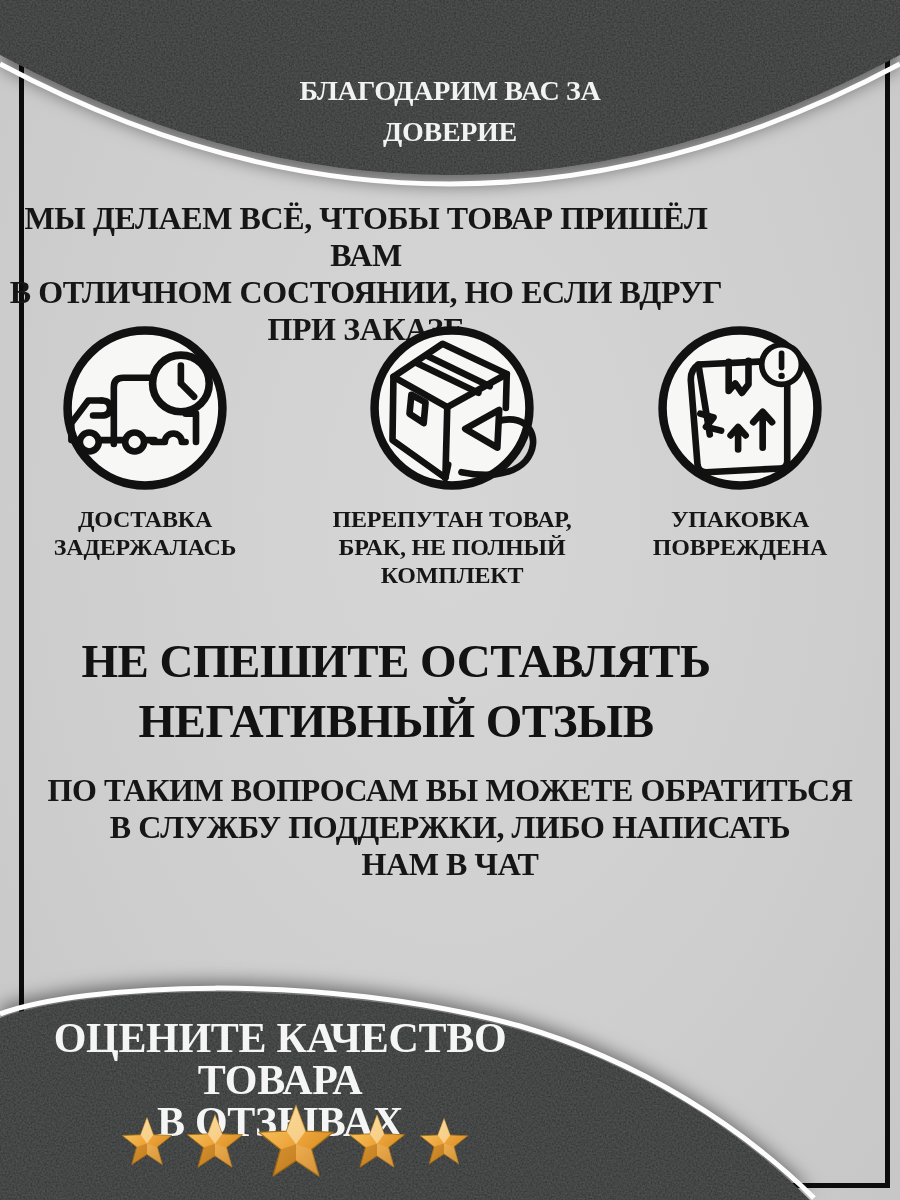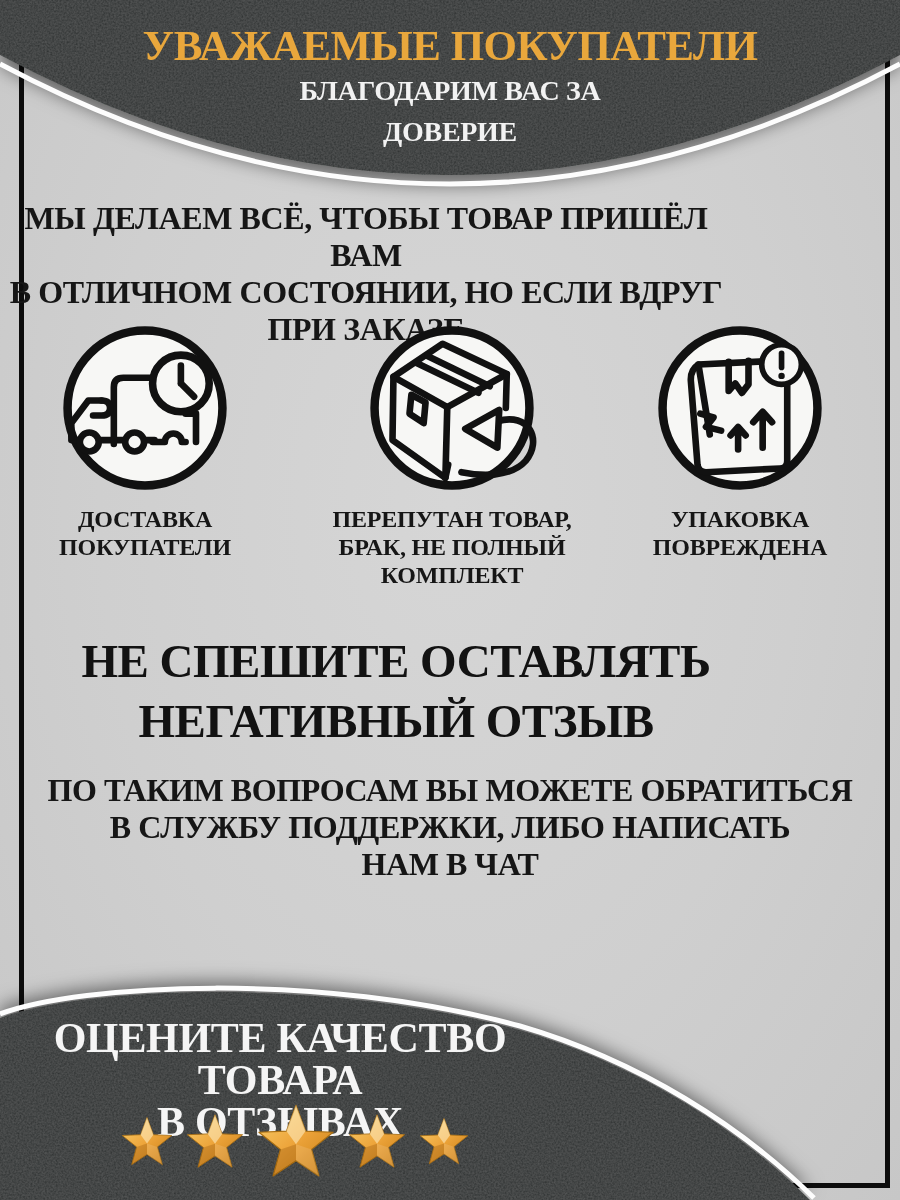--- a/index.html
+++ b/index.html
@@ -58,21 +58,20 @@
             <feMergeNode in="nc"></feMergeNode>
           </feMerge>
       </filter>
     </defs>
     <path d="M0,0 H900 V55 Q450,295 0,55 Z" fill="#2d3130" filter="url(#fTop)"></path>
     <path d="M0,64 Q450,304 900,64" fill="none" stroke="#fdfdfd" stroke-width="5"></path>
     <path d="M0,1018 C80,988 320,975 520,1030 C640,1065 740,1130 810,1200 L900,1200 L0,1200 Z" fill="#2d3130" filter="url(#fBot)"></path>
     <path d="M0,1014 C80,984 320,971 520,1026 C640,1061 742,1127 814,1198" fill="none" stroke="#fdfdfd" stroke-width="5"></path>
   </svg>
 
-  <div class="txt gold-title">УВАЖАЕМЫЕ ПОКУПАТЕЛИ</div>
   <div class="txt white-sub">БЛАГОДАРИМ ВАС ЗА
 ДОВЕРИЕ</div>
 
   <div class="txt intro">МЫ ДЕЛАЕМ ВСЁ, ЧТОБЫ ТОВАР ПРИШЁЛ ВАМ
 В ОТЛИЧНОМ СОСТОЯНИИ, НО ЕСЛИ ВДРУГ
 ПРИ ЗАКАЗЕ</div>
 
   <div class="issue-col col1">
     <svg class="badge" width="170" height="170" viewBox="0 0 180 180">
       <circle cx="90" cy="90" r="82" fill="#f7f7f5" stroke="#111" stroke-width="9"></circle>
@@ -83,21 +82,21 @@
         <path d="M44,82 Q53,82 53,90 Q53,98 44,98 H35"></path>
         <path d="M98,126 H111 A9,9 0 0 1 129,126 H133"></path>
         <path d="M144,126 V96 H133"></path>
       </g>
       <circle cx="31" cy="126" r="10" fill="#f7f7f5" stroke="#111" stroke-width="7"></circle>
       <circle cx="79" cy="126" r="10" fill="#f7f7f5" stroke="#111" stroke-width="7"></circle>
       <circle cx="128" cy="64" r="30" fill="#f7f7f5" stroke="#111" stroke-width="8"></circle>
       <path d="M128,64 V45 M128,64 L142,78" fill="none" stroke="#111" stroke-width="7" stroke-linecap="round"></path>
     </svg>
     <div class="issue-label">ДОСТАВКА
-ПОКУПАТЕЛИ</div>
+ЗАДЕРЖАЛАСЬ</div>
   </div>
 
   <div class="issue-col col2">
     <svg class="badge" width="170" height="170" viewBox="0 0 180 180">
       <circle cx="90" cy="90" r="82" fill="#f7f7f5" stroke="#111" stroke-width="9"></circle>
       <g fill="none" stroke="#111" stroke-width="7" stroke-linejoin="round" stroke-linecap="round">
         <path d="M80,22 L148,54 L85,89 L28,57 Z"></path>
         <path d="M28,57 L27,124 L83,164 L85,89"></path>
         <path d="M148,54 L147,90"></path>
         <path d="M83,164 L86,150"></path>

